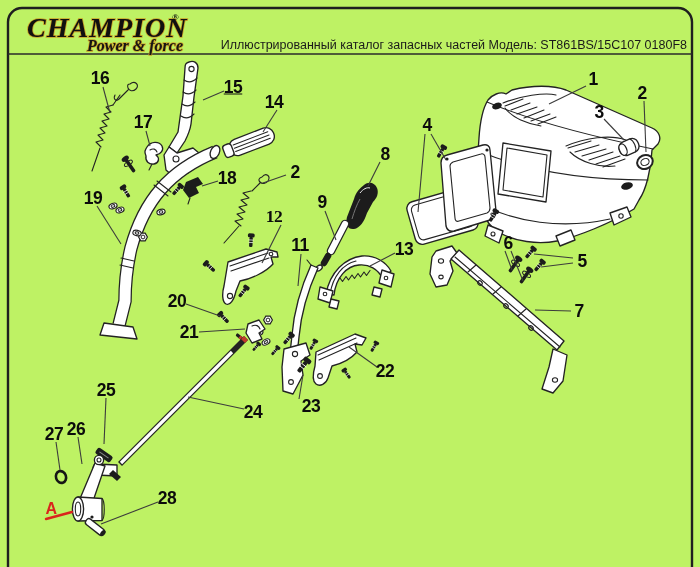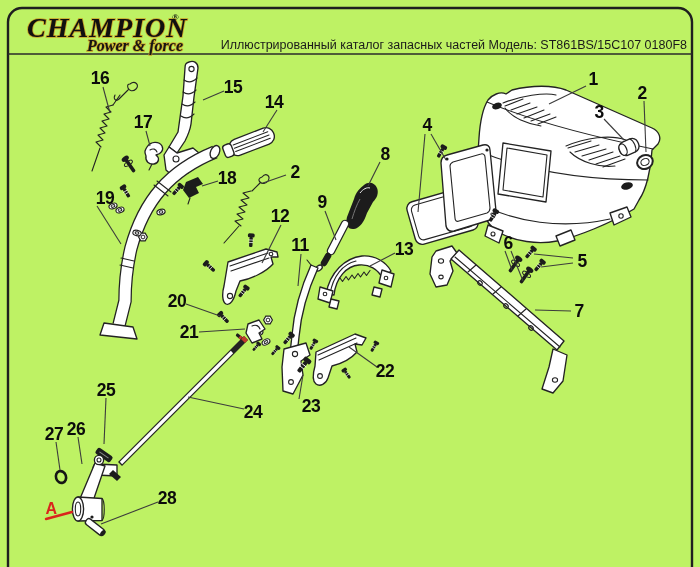--- a/index.html
+++ b/index.html
@@ -344,28 +344,28 @@
       <div class="callout" style="left: 642px; top: 93px;">2</div>
       <div class="callout" style="left: 599px; top: 112px;">3</div>
       <div class="callout" style="left: 427px; top: 125px;">4</div>
       <div class="callout" style="left: 582px; top: 261px;">5</div>
       <div class="callout" style="left: 508px; top: 243px;">6</div>
       <div class="callout" style="left: 579px; top: 311px;">7</div>
       <div class="callout" style="left: 385px; top: 154px;">8</div>
       <div class="callout" style="left: 322px; top: 202px;">9</div>
       <div class="callout" style="left: 404px; top: 249px;">13</div>
       <div class="callout" style="left: 300px; top: 245px; text-align: center;">11</div>
-      <div class="callout" style="left: 280px; top: 216px;">12</div>
+      <div class="callout" style="left: 274px; top: 216px; font-family: Liberation Serif, serif;">12</div>
       <div class="callout" style="left: 295px; top: 172px;">2</div>
       <div class="callout" style="left: 274px; top: 102px;">14</div>
-      <div class="callout" style="left: 233px; top: 87px;">15</div>
+      <div class="callout" style="left: 233px; top: 87px; text-decoration: underline;">15</div>
       <div class="callout" style="left: 100px; top: 78px;">16</div>
       <div class="callout" style="left: 143px; top: 122px;">17</div>
       <div class="callout" style="left: 227px; top: 178px;">18</div>
-      <div class="callout" style="left: 93px; top: 198px; margin-left: 12px;">19</div>
+      <div class="callout" style="left: 93px; top: 198px;">19</div>
       <div class="callout" style="left: 177px; top: 301px;">20</div>
       <div class="callout" style="left: 189px; top: 332px; text-align: center;">21</div>
       <div class="callout" style="left: 385px; top: 371px;">22</div>
       <div class="callout" style="left: 298px; top: 406px; margin-left: 13px;">23</div>
       <div class="callout" style="left: 253px; top: 412px;">24</div>
       <div class="callout" style="left: 106px; top: 390px;">25</div>
       <div class="callout" style="left: 76px; top: 429px;">26</div>
       <div class="callout" style="left: 54px; top: 434px;">27</div>
       <div class="callout" style="left: 167px; top: 498px;">28</div>
       <div class="callout callout-red" style="left: 51px; top: 509px; color: rgb(217, 37, 28);">A</div>

